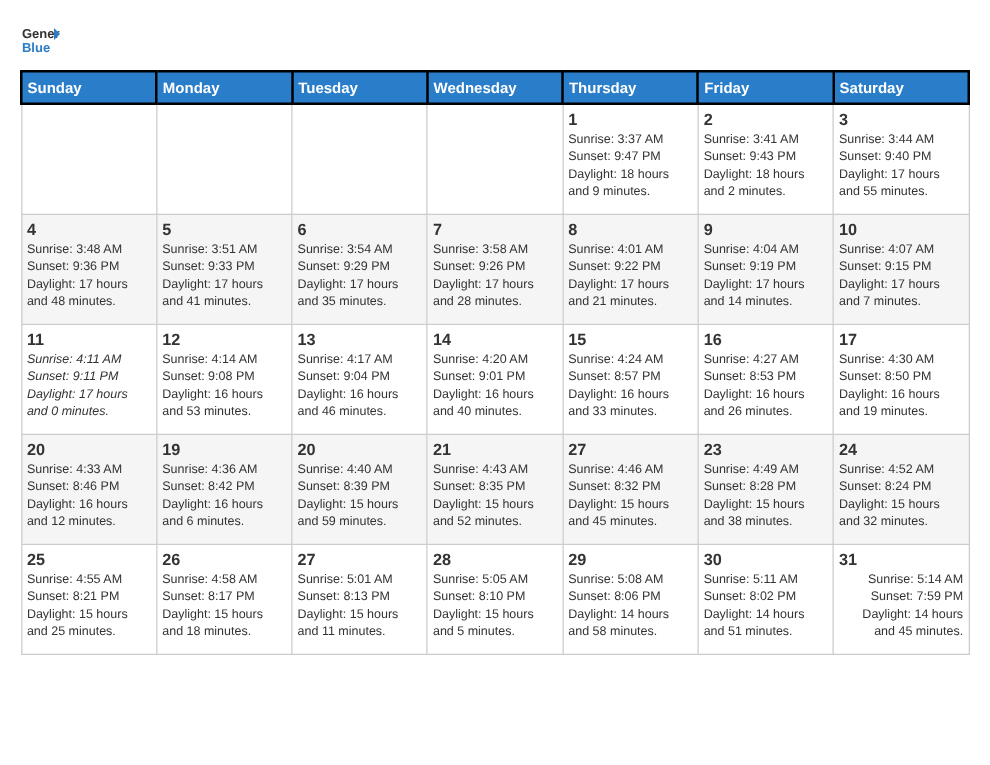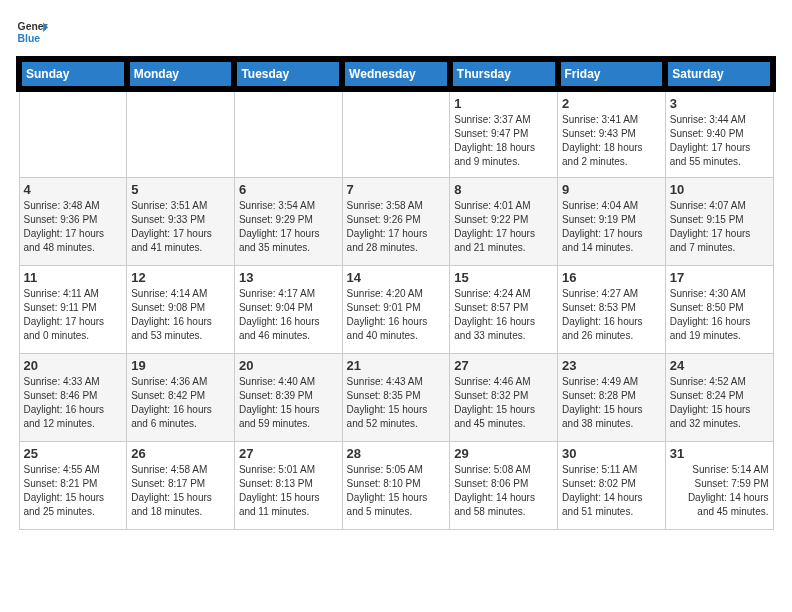--- a/index.html
+++ b/index.html
@@ -42,21 +42,21 @@
       border-collapse: collapse;
       table-layout: fixed;
     }
     thead tr th {
       background-color: #2a7dc9;
       color: #fff;
       font-size: 12px;
       font-weight: bold;
       padding: 5px 4px;
       text-align: left;
-      border: 6px solid #000000;
+      border: 2px solid #000000;
     }
     tbody tr td {
       vertical-align: top;
       border: 1px solid #ccc;
       padding: 4px 4px 4px 4px;
       font-size: 10px;
       color: #333;
       height: 88px;
       background: #fff;
     }
@@ -182,21 +182,21 @@
           <div class="day-number">10</div>
           <div class="cell-text" style="white-space: pre-line;">Sunrise: 4:07 AM
 Sunset: 9:15 PM
 Daylight: 17 hours
 and 7 minutes.</div>
         </td>
       </tr>
       <tr>
         <td>
           <div class="day-number">11</div>
-          <div class="cell-text" style="white-space: pre-line;">Sunrise: 4:11 AM
+          <div class="cell-text" style="white-space: pre-line; font-style: italic;">Sunrise: 4:11 AM
 Sunset: 9:11 PM
 Daylight: 17 hours
 and 0 minutes.</div>
         </td>
         <td>
           <div class="day-number">12</div>
           <div class="cell-text" style="white-space: pre-line;">Sunrise: 4:14 AM
 Sunset: 9:08 PM
 Daylight: 16 hours
 and 53 minutes.</div>

